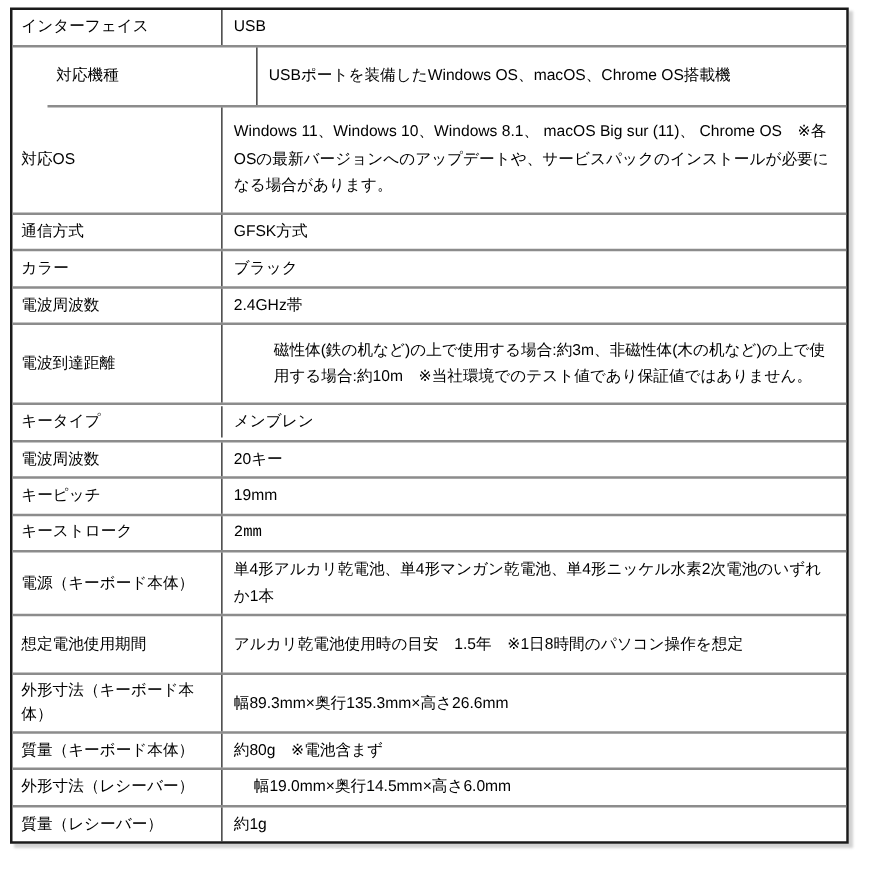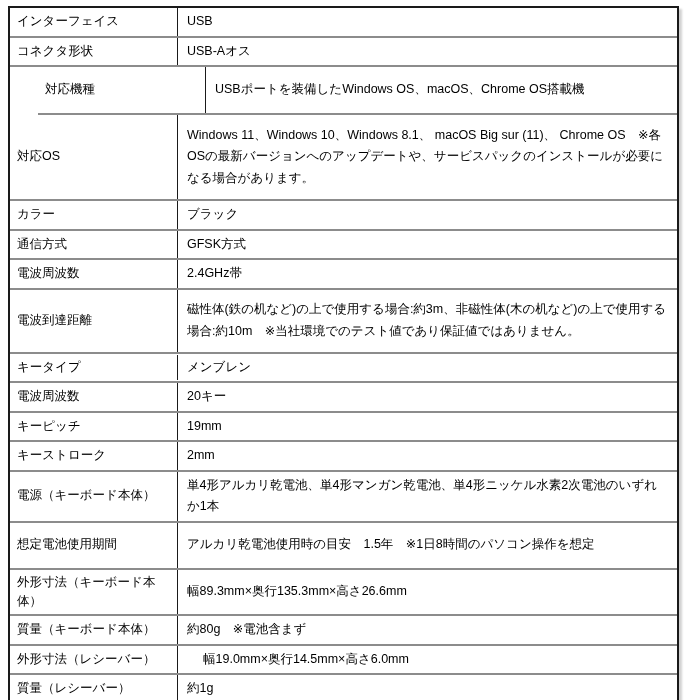--- a/index.html
+++ b/index.html
@@ -52,61 +52,57 @@
   }
 </style>
 </head>
 <body>
 
 <div id="spec-table">
     <div class="spec-row" style="min-height: 27px;">
       <div class="spec-label">インターフェイス</div>
       <div class="spec-value">USB</div>
     </div>
-    <div class="spec-row" style="min-height: 27px;">
-      <div class="spec-label">コネクタ形状</div>
-      <div class="spec-value">USB-Aオス</div>
-    </div>
     <div class="spec-row" style="min-height: 46px; margin-left: 28px;">
       <div class="spec-label">対応機種</div>
       <div class="spec-value">USBポートを装備したWindows OS、macOS、Chrome OS搭載機</div>
     </div>
     <div class="spec-row" style="min-height: 84px;">
       <div class="spec-label">対応OS</div>
       <div class="spec-value">Windows 11、Windows 10、Windows 8.1、 macOS Big sur (11)、 Chrome OS　※各OSの最新バージョンへのアップデートや、サービスパックのインストールが必要になる場合があります。</div>
     </div>
     <div class="spec-row" style="min-height: 27px;">
+      <div class="spec-label">通信方式</div>
+      <div class="spec-value">GFSK方式</div>
+    </div>
+    <div class="spec-row" style="min-height: 27px;">
       <div class="spec-label">カラー</div>
       <div class="spec-value">ブラック</div>
-    </div>
-    <div class="spec-row" style="min-height: 27px;">
-      <div class="spec-label">通信方式</div>
-      <div class="spec-value">GFSK方式</div>
     </div>
     <div class="spec-row" style="min-height: 27px;">
       <div class="spec-label">電波周波数</div>
       <div class="spec-value">2.4GHz帯</div>
     </div>
-    <div class="spec-row" style="min-height: 62px;">
+    <div class="spec-row" style="min-height: 62px; gap: 32px;">
       <div class="spec-label">電波到達距離</div>
       <div class="spec-value">磁性体(鉄の机など)の上で使用する場合:約3m、非磁性体(木の机など)の上で使用する場合:約10m　※当社環境でのテスト値であり保証値ではありません。</div>
     </div>
     <div class="spec-row" style="min-height: 27px; align-items: center;">
       <div class="spec-label">キータイプ</div>
       <div class="spec-value">メンブレン</div>
     </div>
     <div class="spec-row" style="min-height: 27px;">
       <div class="spec-label">電波周波数</div>
       <div class="spec-value">20キー</div>
     </div>
     <div class="spec-row" style="min-height: 27px;">
       <div class="spec-label">キーピッチ</div>
       <div class="spec-value">19mm</div>
     </div>
-    <div class="spec-row" style="min-height: 27px;">
+    <div class="spec-row" style="min-height: 27px; font-family: Liberation Mono, monospace;">
       <div class="spec-label">キーストローク</div>
       <div class="spec-value">2mm</div>
     </div>
     <div class="spec-row" style="min-height: 45px;">
       <div class="spec-label">電源（キーボード本体）</div>
       <div class="spec-value">単4形アルカリ乾電池、単4形マンガン乾電池、単4形ニッケル水素2次電池のいずれか1本</div>
     </div>
     <div class="spec-row" style="min-height: 45px;">
       <div class="spec-label">想定電池使用期間</div>
       <div class="spec-value">アルカリ乾電池使用時の目安　1.5年　※1日8時間のパソコン操作を想定</div>

